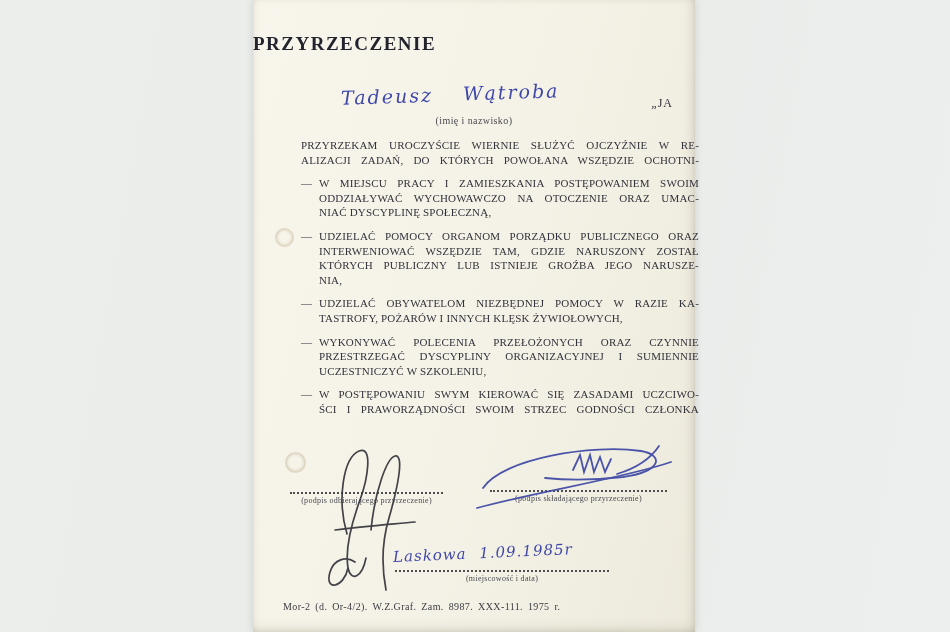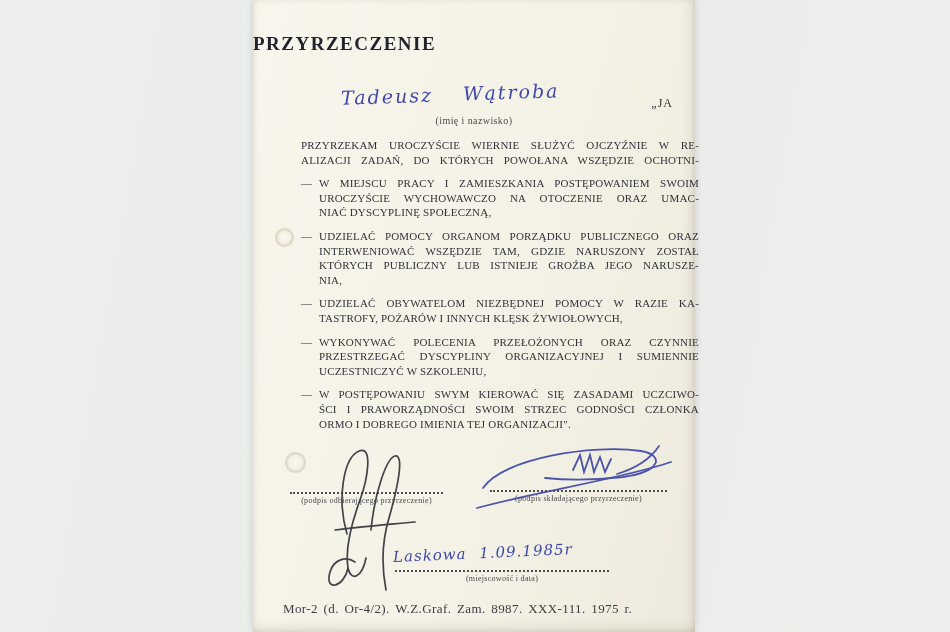--- a/index.html
+++ b/index.html
@@ -40,21 +40,21 @@
   .para .line.last{text-align-last:left;}
   .para.bullet{position:relative;padding-left:18px;}
   .para.bullet .dash{position:absolute;left:0;top:0;}
   .sig-left-line{position:absolute;top:478px;left:37px;width:153px;}
   .sig-right-line{position:absolute;top:476px;left:237px;width:177px;}
   .sig-caption{position:absolute;font-size:8px;color:var(--caption);letter-spacing:.3px;text-align:center;}
   .sig-left-caption{top:496px;left:17px;width:193px;}
   .sig-right-caption{top:494px;left:227px;width:197px;}
   .date-line{position:absolute;top:556px;left:142px;width:214px;}
   .date-caption{top:574px;left:142px;width:214px;}
-  .footer{position:absolute;top:601px;left:30px;font-size:13px;color:#3c3c42;letter-spacing:.4px;word-spacing:2px;}
+  .footer{position:absolute;top:601px;left:30px;font-size:10px;color:#3c3c42;letter-spacing:.4px;word-spacing:2px;}
   svg{position:absolute;z-index:4;overflow:visible;}
   .sig-svg-left{left:62px;top:438px;}
   .sig-svg-right{left:222px;top:438px;}
 </style>
 </head>
 <body>
 
 <div class="stage">
   <div class="paper">
 
@@ -71,21 +71,21 @@
     <div class="name-caption">(imię i nazwisko)</div>
 
     <div class="body-block">
         <div class="para">
           <div class="line">PRZYRZEKAM UROCZYŚCIE WIERNIE SŁUŻYĆ OJCZYŹNIE W RE-</div>
           <div class="line">ALIZACJI ZADAŃ, DO KTÓRYCH POWOŁANA WSZĘDZIE OCHOTNI-</div>
         </div>
         <div class="para bullet">
           <span class="dash">—</span>
           <div class="line">W MIEJSCU PRACY I ZAMIESZKANIA POSTĘPOWANIEM SWOIM</div>
-          <div class="line">UROCZYŚCIE WYCHOWAWCZO NA OTOCZENIE ORAZ UMAC-</div>
+          <div class="line">ODDZIAŁYWAĆ WYCHOWAWCZO NA OTOCZENIE ORAZ UMAC-</div>
           <div class="line last">NIAĆ DYSCYPLINĘ SPOŁECZNĄ,</div>
         </div>
         <div class="para bullet">
           <span class="dash">—</span>
           <div class="line">UDZIELAĆ POMOCY ORGANOM PORZĄDKU PUBLICZNEGO ORAZ</div>
           <div class="line">INTERWENIOWAĆ WSZĘDZIE TAM, GDZIE NARUSZONY ZOSTAŁ</div>
           <div class="line">KTÓRYCH PUBLICZNY LUB ISTNIEJE GROŹBA JEGO NARUSZE-</div>
           <div class="line last">NIA,</div>
         </div>
         <div class="para bullet">
@@ -96,21 +96,20 @@
         <div class="para bullet">
           <span class="dash">—</span>
           <div class="line">WYKONYWAĆ POLECENIA PRZEŁOŻONYCH ORAZ CZYNNIE</div>
           <div class="line">PRZESTRZEGAĆ DYSCYPLINY ORGANIZACYJNEJ I SUMIENNIE</div>
           <div class="line last">UCZESTNICZYĆ W SZKOLENIU,</div>
         </div>
         <div class="para bullet">
           <span class="dash">—</span>
           <div class="line">W POSTĘPOWANIU SWYM KIEROWAĆ SIĘ ZASADAMI UCZCIWO-</div>
           <div class="line">ŚCI I PRAWORZĄDNOŚCI SWOIM STRZEC GODNOŚCI CZŁONKA</div>
-          <div class="line last">ORMO I DOBREGO IMIENIA TEJ ORGANIZACJI".</div>
         </div>
       </div>
 
     <div class="dotline sig-left-line"></div>
     <div class="sig-caption sig-left-caption">(podpis odbierającego przyrzeczenie)</div>
     <div class="dotline sig-right-line"></div>
     <div class="sig-caption sig-right-caption">(podpis składającego przyrzeczenie)</div>
 
     <svg class="sig-svg-left" width="120" height="160" viewBox="0 0 120 160">
       <g fill="none" stroke="#34343b" stroke-width="1.7" stroke-linecap="round" opacity="0.92">

